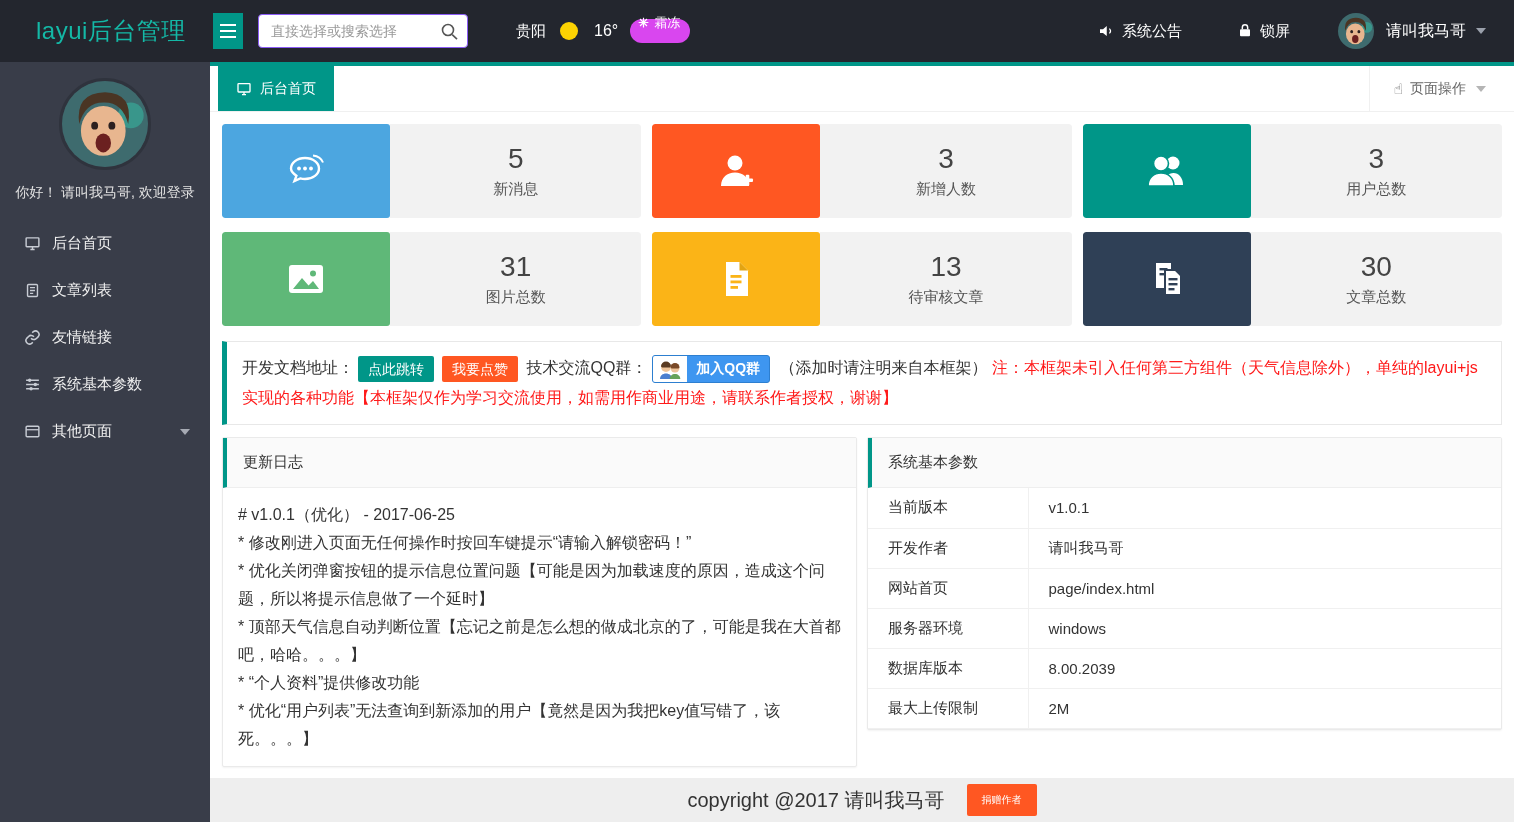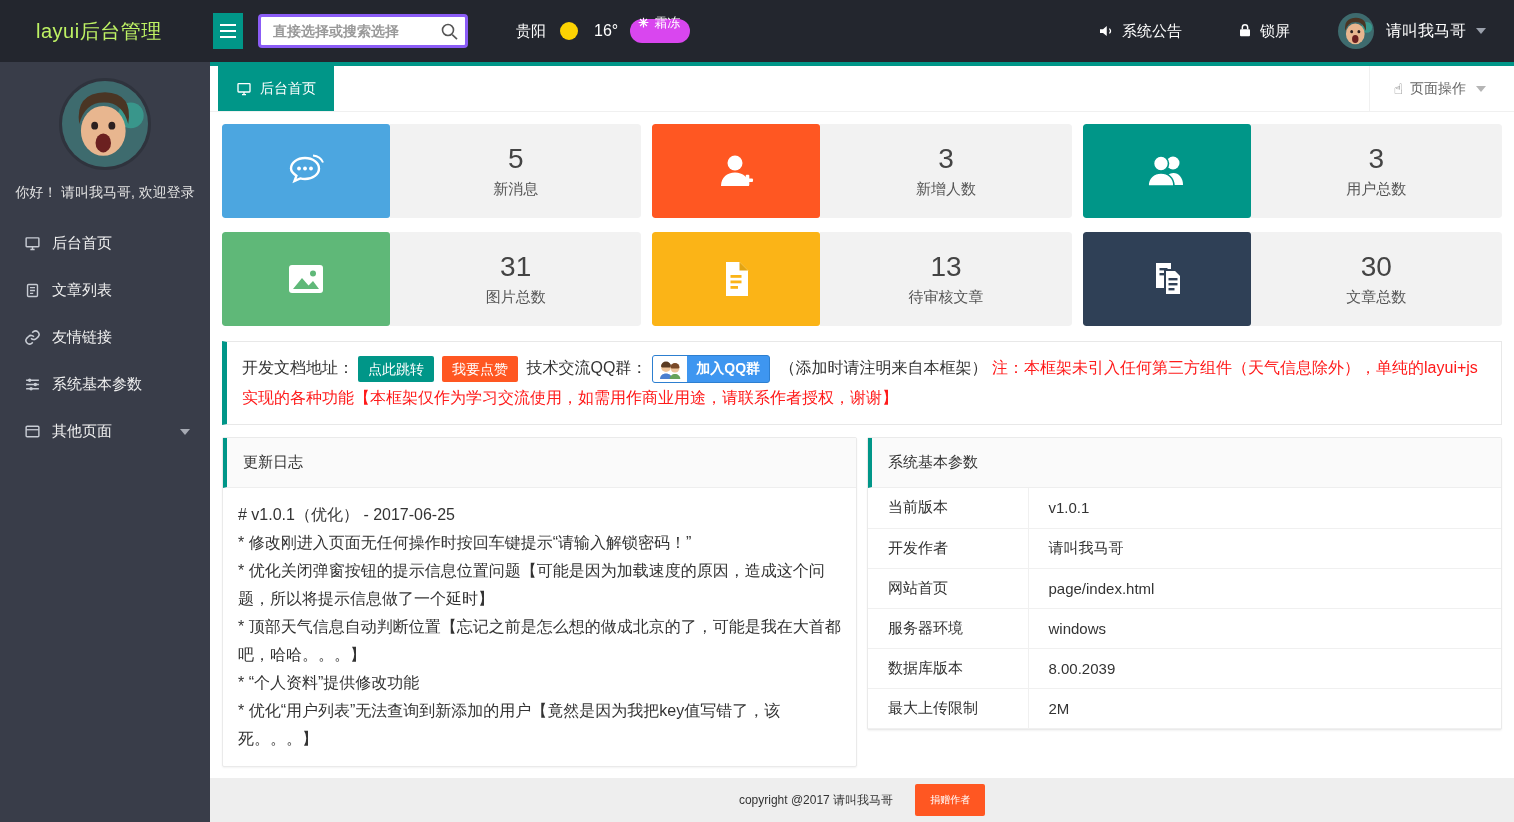--- a/index.html
+++ b/index.html
@@ -1,25 +1,25 @@
 <!DOCTYPE html>
 <html><head>
 <meta charset="utf-8">
 <style>
   * { margin:0; padding:0; box-sizing:border-box; }
   html,body { width:1514px; height:822px; overflow:hidden; font-family:"Liberation Sans","DejaVu Sans",sans-serif; background:#fff; }
   body { position:relative; }
 
   
   .header { position:absolute; top:0; left:0; width:1514px; height:62px; background:#23262e; display:flex; align-items:center; z-index:30; }
-  .logo { width:210px; padding-left:36px; color:#bef264; font-size:20px; letter-spacing:.5px; }
+  .logo { width:210px; padding-left:36px; color:#14b8a6; font-size:24px; letter-spacing:.5px; }
   .burger { width:30px; height:36px; background:#009688; border:none; display:flex; flex-direction:column; justify-content:center; align-items:center; gap:4px; cursor:pointer; margin-left:3px; }
   .burger span { display:block; width:16px; height:2px; background:#fff; }
   .searchbox { position:relative; margin-left:15px; }
-  .searchbox input { width:210px; height:34px; border:3px solid #8b5cf6; border-radius:4px; padding:0 28px 0 12px; font-size:14px; color:#333; outline:none; font-family:inherit;font-weight:bold; }
+  .searchbox input { width:210px; height:34px; border:1px solid #8b5cf6; border-radius:4px; padding:0 28px 0 12px; font-size:14px; color:#333; outline:none; font-family:inherit; }
   .searchbox input::placeholder { color:#999; }
   .searchbox .mag { position:absolute; right:9px; top:7px; }
   .weather { display:flex; align-items:center; margin-left:48px; color:#fff; font-size:15px; }
   .sun { width:18px; height:18px; border-radius:50%; background:#fcd202; margin:0 16px 0 14px; }
   .temp { font-size:16px; margin-right:12px; }
   .frost-badge { display:inline-flex; align-items:center; gap:4px; background:#d946ef; color:#fff; font-size:13px; height:24px; padding:0 10px 17px 7px; border-radius:12px; }
   .header-right { margin-left:auto; display:flex; align-items:center; padding-right:28px; }
   .head-link { display:flex; align-items:flex-start; gap:7px; color:#fff; font-size:15px; cursor:pointer; margin-left:55px; }
   .userbox { display:flex; align-items:center; margin-left:48px; cursor:pointer; }
   .avatar-sm { width:36px; height:36px; border-radius:50%; overflow:hidden; flex:none; }
@@ -73,21 +73,21 @@
   .panel-body p { margin:0; }
 
   
   .ptable { width:100%; border-collapse:collapse; font-size:15px; color:#333; }
   .ptable td { border-bottom:1px solid #f0f0f0; height:40px; padding-left:20px; }
   .ptable td.plabel { width:160px; }
   .ptable td.pvalue { border-left:1px solid #f0f0f0; }
 
   
   .footer { position:absolute; left:0; right:0; bottom:0; height:44px; background:#eee; display:flex; align-items:center; justify-content:center; z-index:25; }
-  .footer .copy { font-size:12px; color:#333; }
+  .footer .copy { font-size:20px; color:#333; }
   .donate { margin-left:22px; background:#ff5722; color:#fff; border:none; border-radius:2px; font-size:10px; padding:9px 15px; cursor:pointer; font-family:inherit; }
 
   svg { display:block; }
 </style>
 </head>
 <body>
 
 <div class="header">
   <div class="logo">layui后台管理</div>
   <button class="burger">

